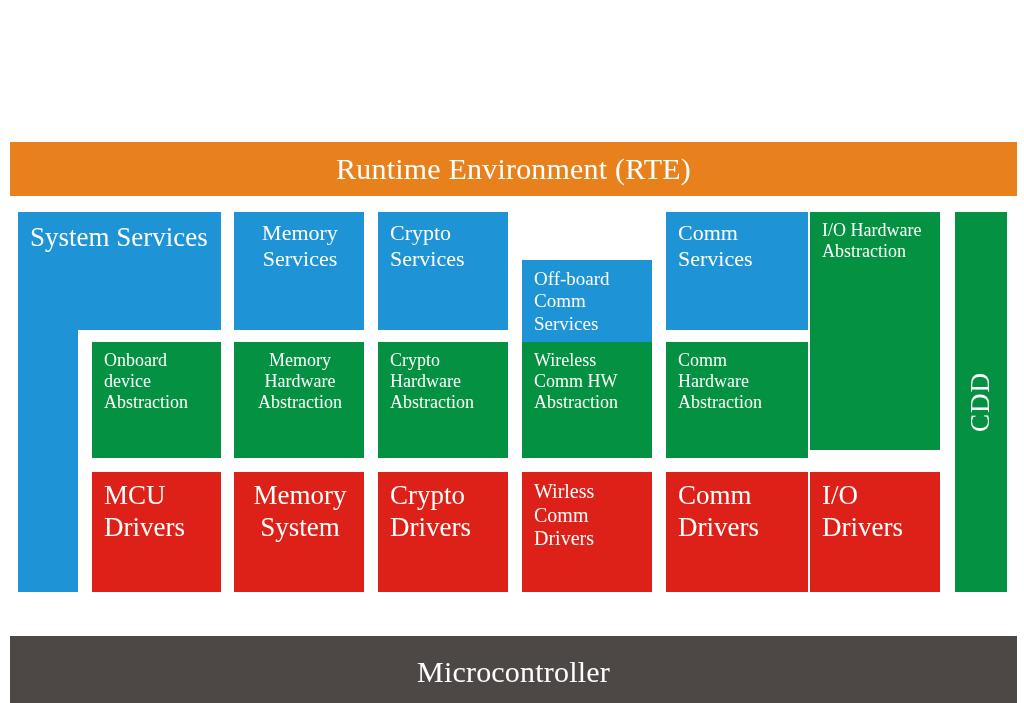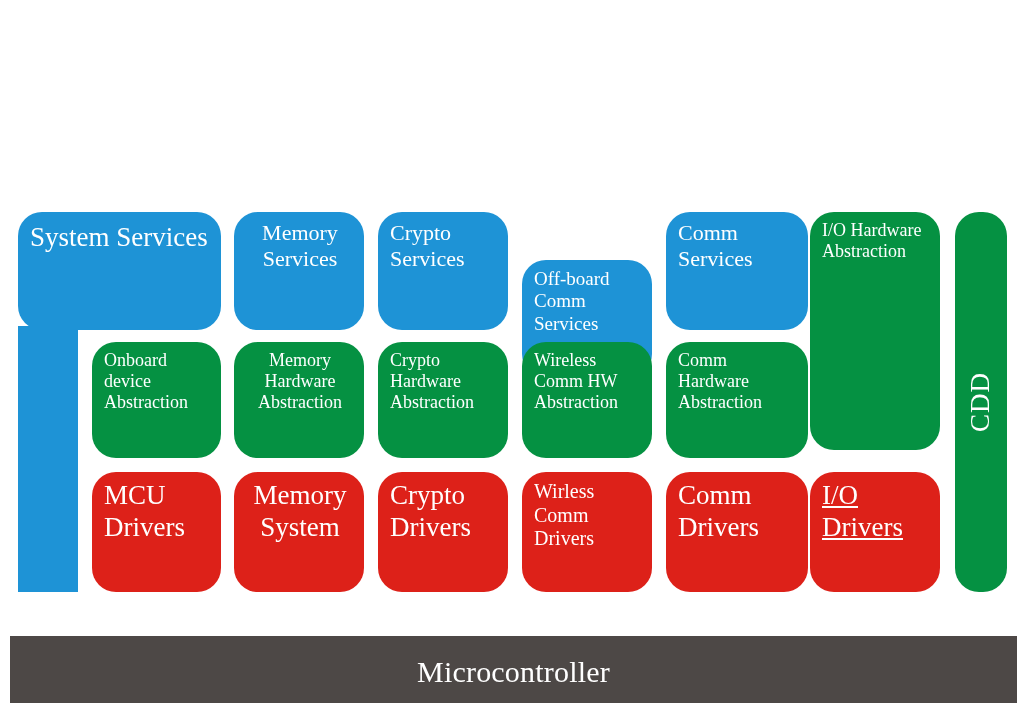--- a/index.html
+++ b/index.html
@@ -52,21 +52,20 @@
     font-size: 30px;
   }
 
   
   .block {
     position: absolute;
     color: #ffffff;
     padding: 8px 10px 6px 12px;
     line-height: 1.18;
     overflow: hidden;
-    border-radius: 24px;
   }
   .block .label { display: block; }
 
   .blue  { background: #1e93d6; }
   .green { background: #059142; }
   .red   { background: #dd2119; }
 
   
   #system-services {
     left: 18px; top: 212px;
@@ -90,21 +89,21 @@
   
   .row-svc { top: 212px; height: 118px; }
   .row-abs { top: 342px; height: 116px; }
   .row-drv { top: 472px; height: 120px; }
 
   
   .col2 { left: 234px; width: 130px; text-align: center; }
   .col3 { left: 378px; width: 130px; }
   .col4 { left: 522px; width: 130px; }
   .col5 { left: 666px; width: 142px; }
-  .col6 { left: 810px; width: 130px; text-decoration: underline; }
+  .col6 { left: 810px; width: 130px; }
 
   .abs-col1 { left: 92px;  width: 129px; }
 
   
   #io-hardware-abstraction {
     left: 810px; top: 212px;
     width: 130px; height: 238px;
   }
 
   
@@ -123,20 +122,23 @@
     font-size: 27px;
     letter-spacing: 1px;
   }
 </style>
 </head>
 <body>
 
 <div id="canvas">
 
 
+  <div class="banner" id="rte-layer">
+    <span>Runtime Environment (RTE)</span>
+  </div>
 
   <div class="block blue" id="system-services">
     <span class="label">System Services</span>
   </div>
   <div id="system-services-leg"></div>
 
   <div class="block blue svc row-svc col2">
     <span class="label">Memory Services</span>
   </div>
 

